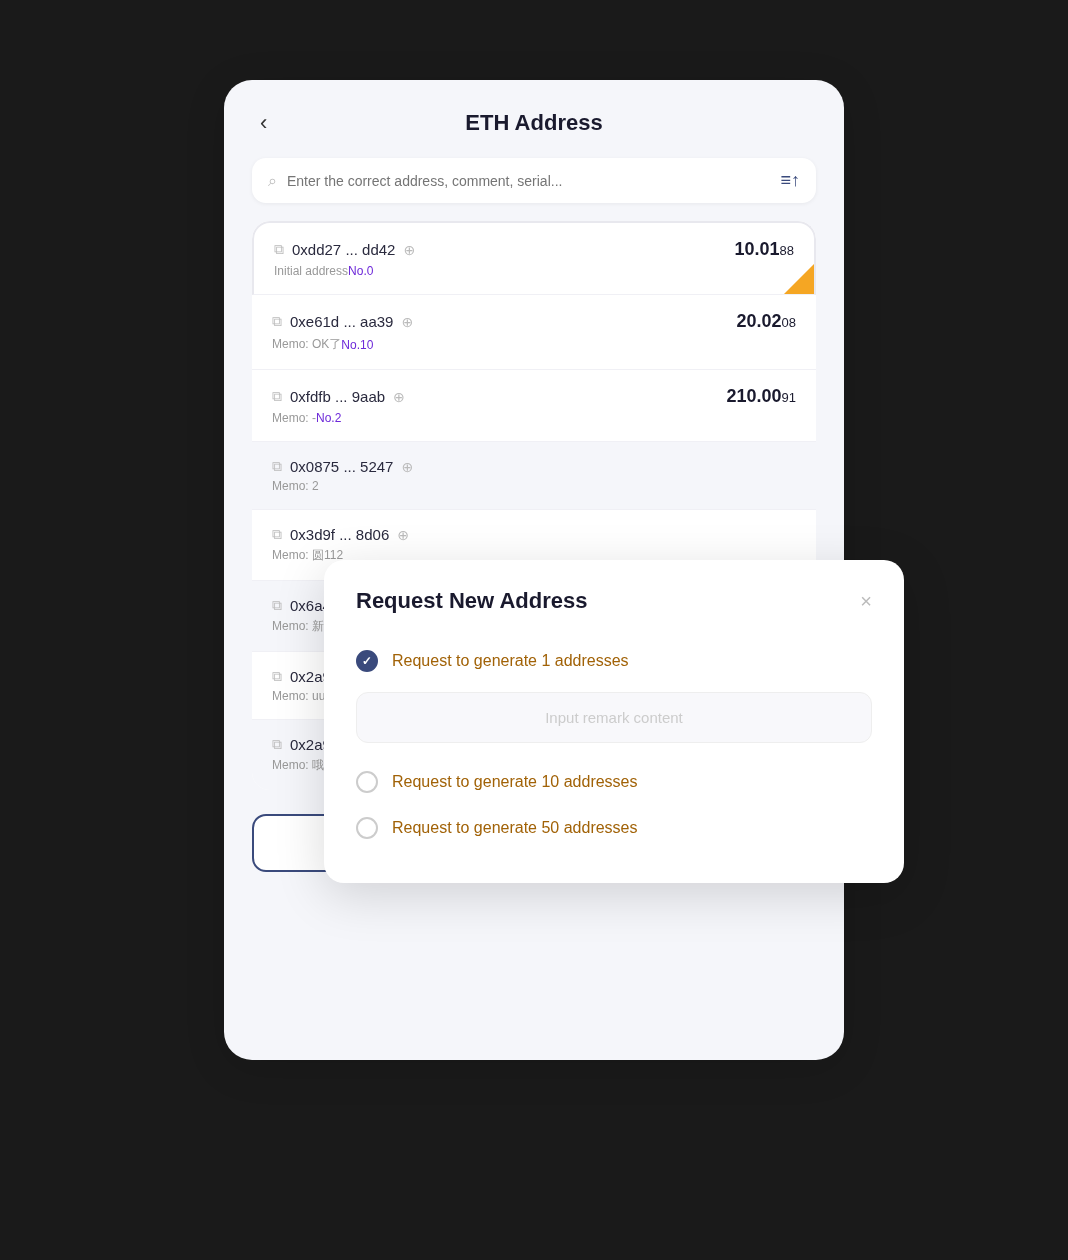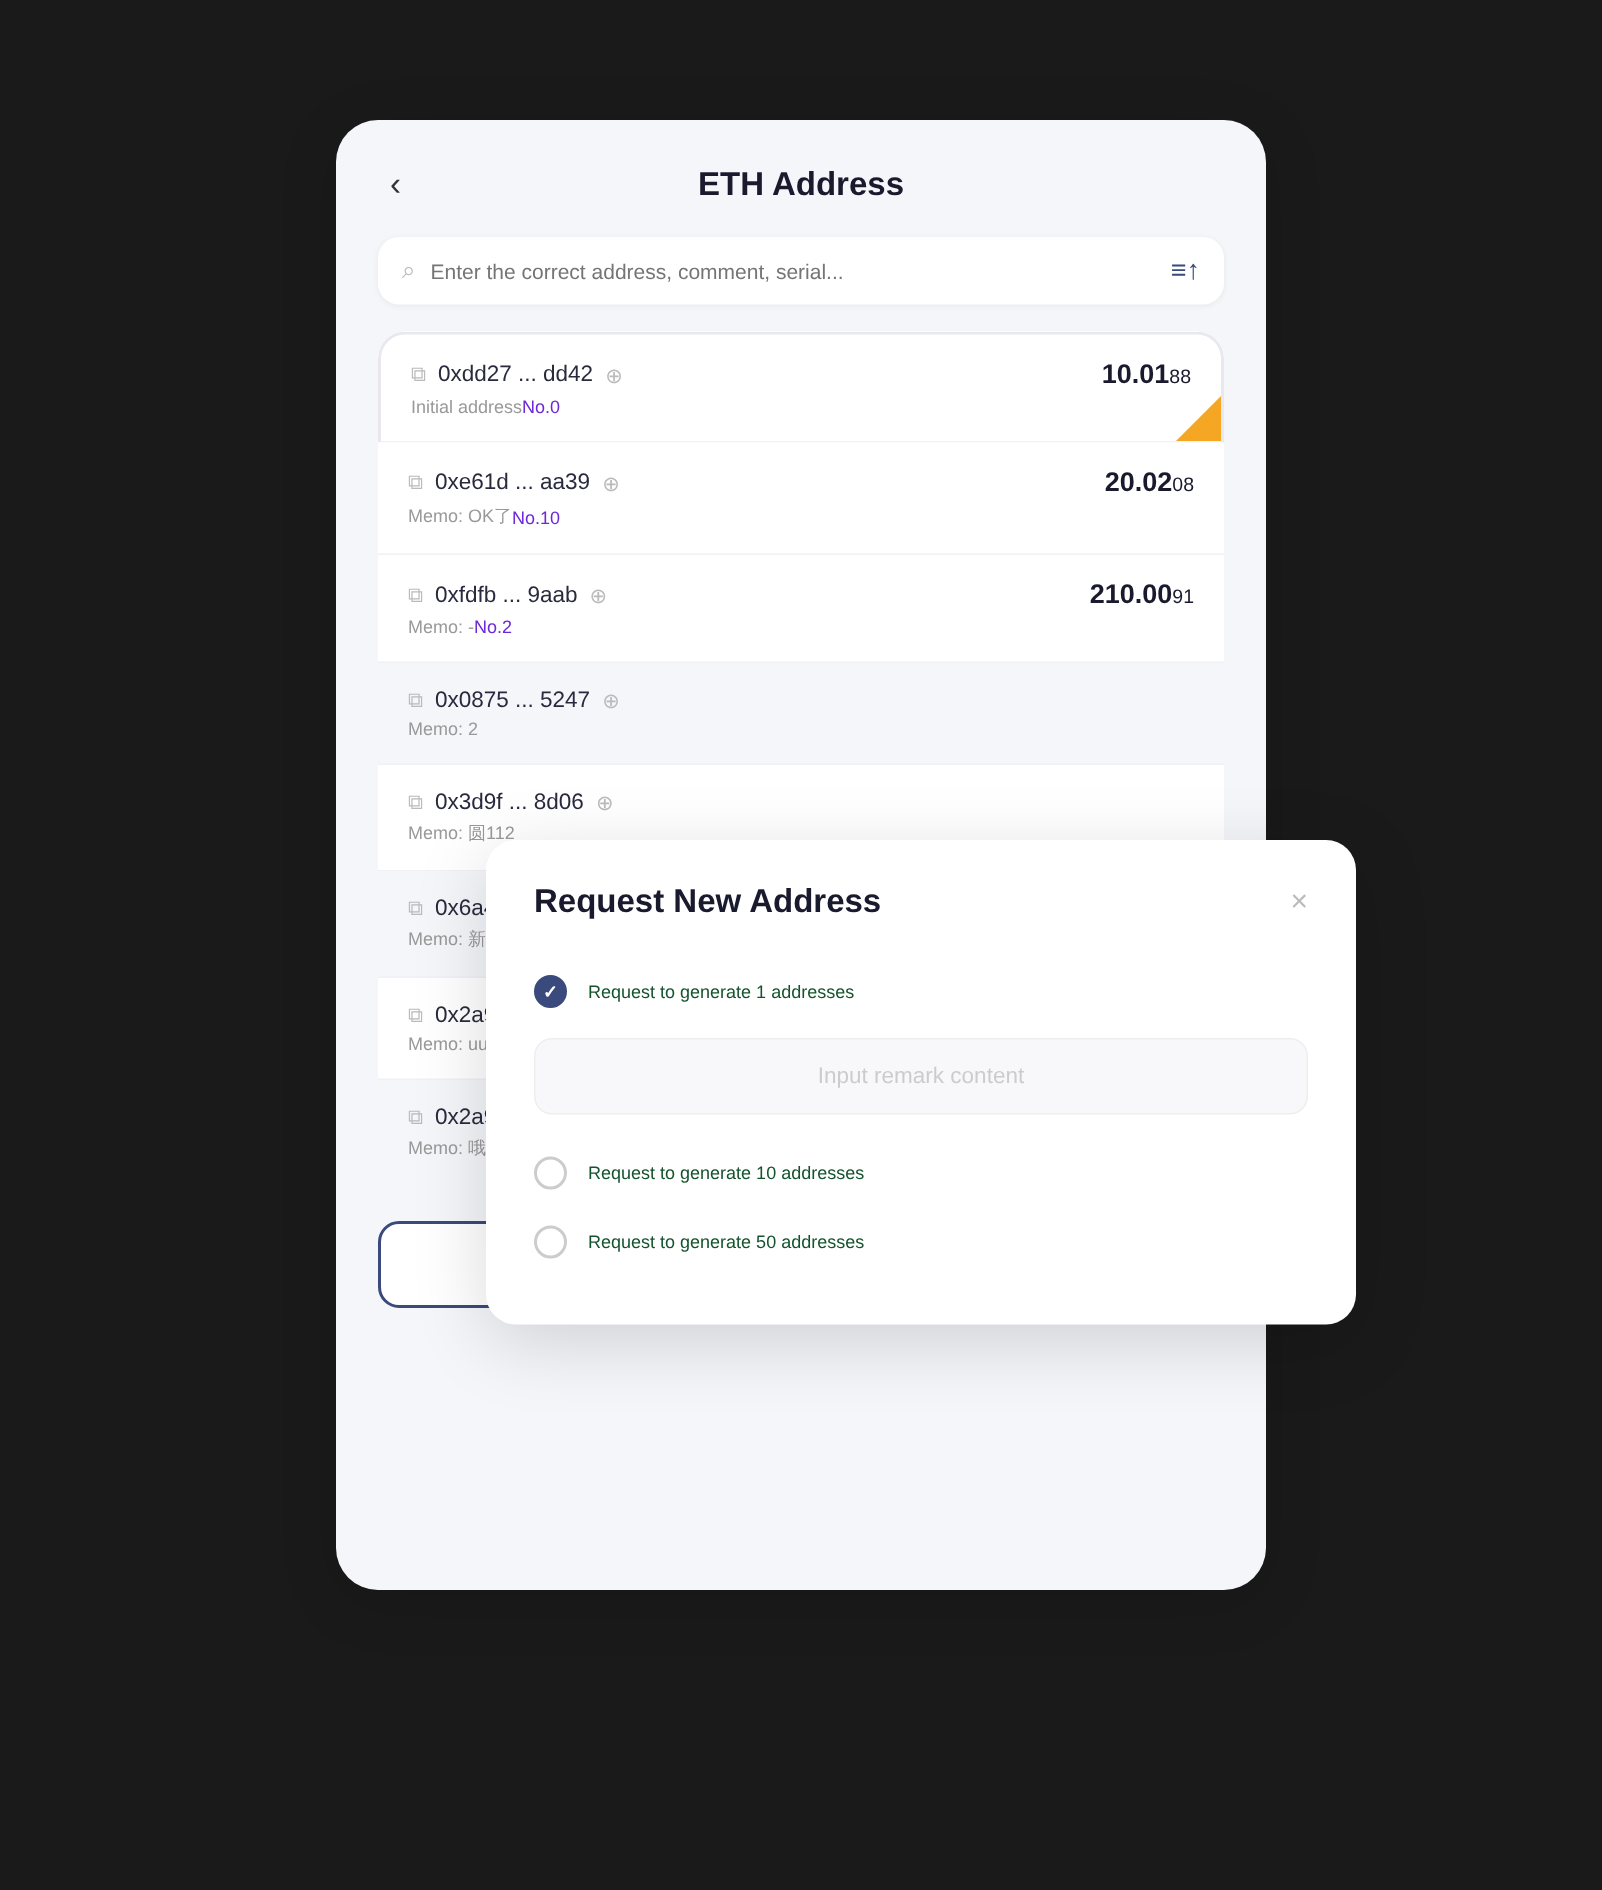--- a/index.html
+++ b/index.html
@@ -290,22 +290,22 @@
     }
 
     .radio-circle.checked::after {
       content: '✓';
       color: #fff;
       font-size: 12px;
       font-weight: 700;
     }
 
     .radio-label {
-      font-size: 12px;
-      color: #14532d;
+      font-size: 16px;
+      color: #a16207;
     }
 
     .remark-placeholder {
       padding: 16px 18px;
       background: #f8f8fb;
       border: 1px solid #eee;
       border-radius: 12px;
       color: #ccc;
       font-size: 15px;
       margin: 8px 0 16px;

